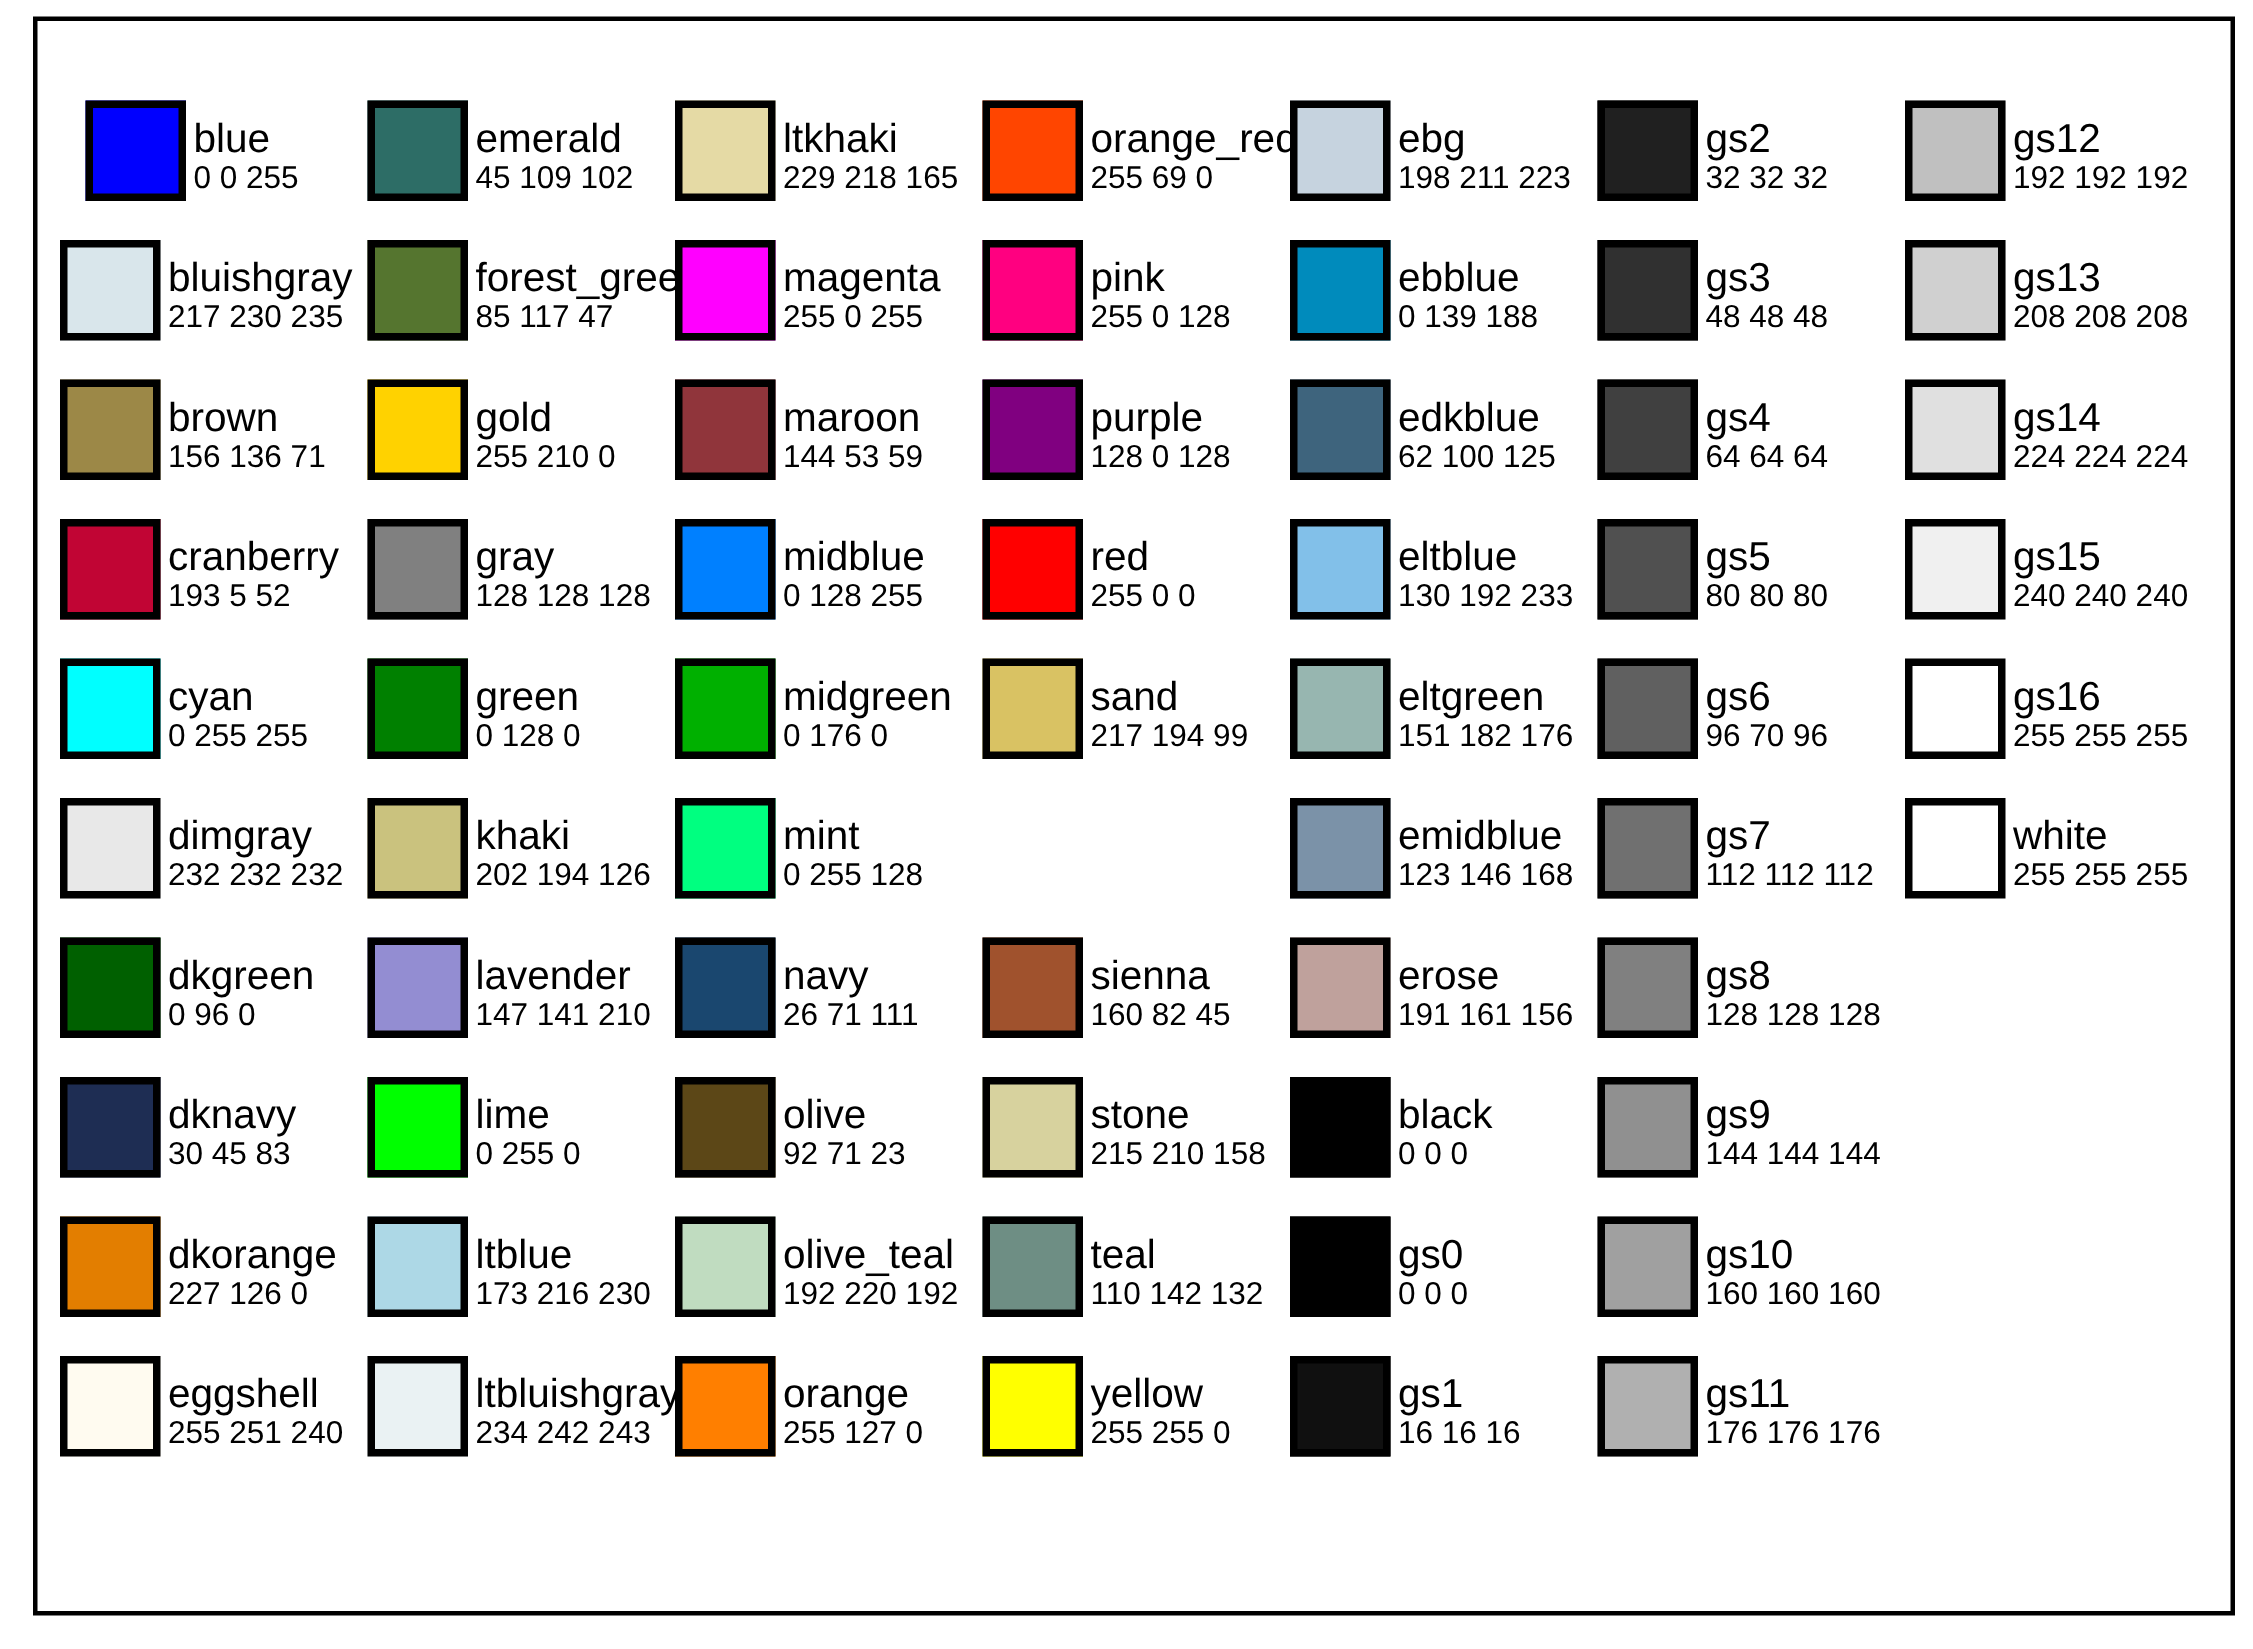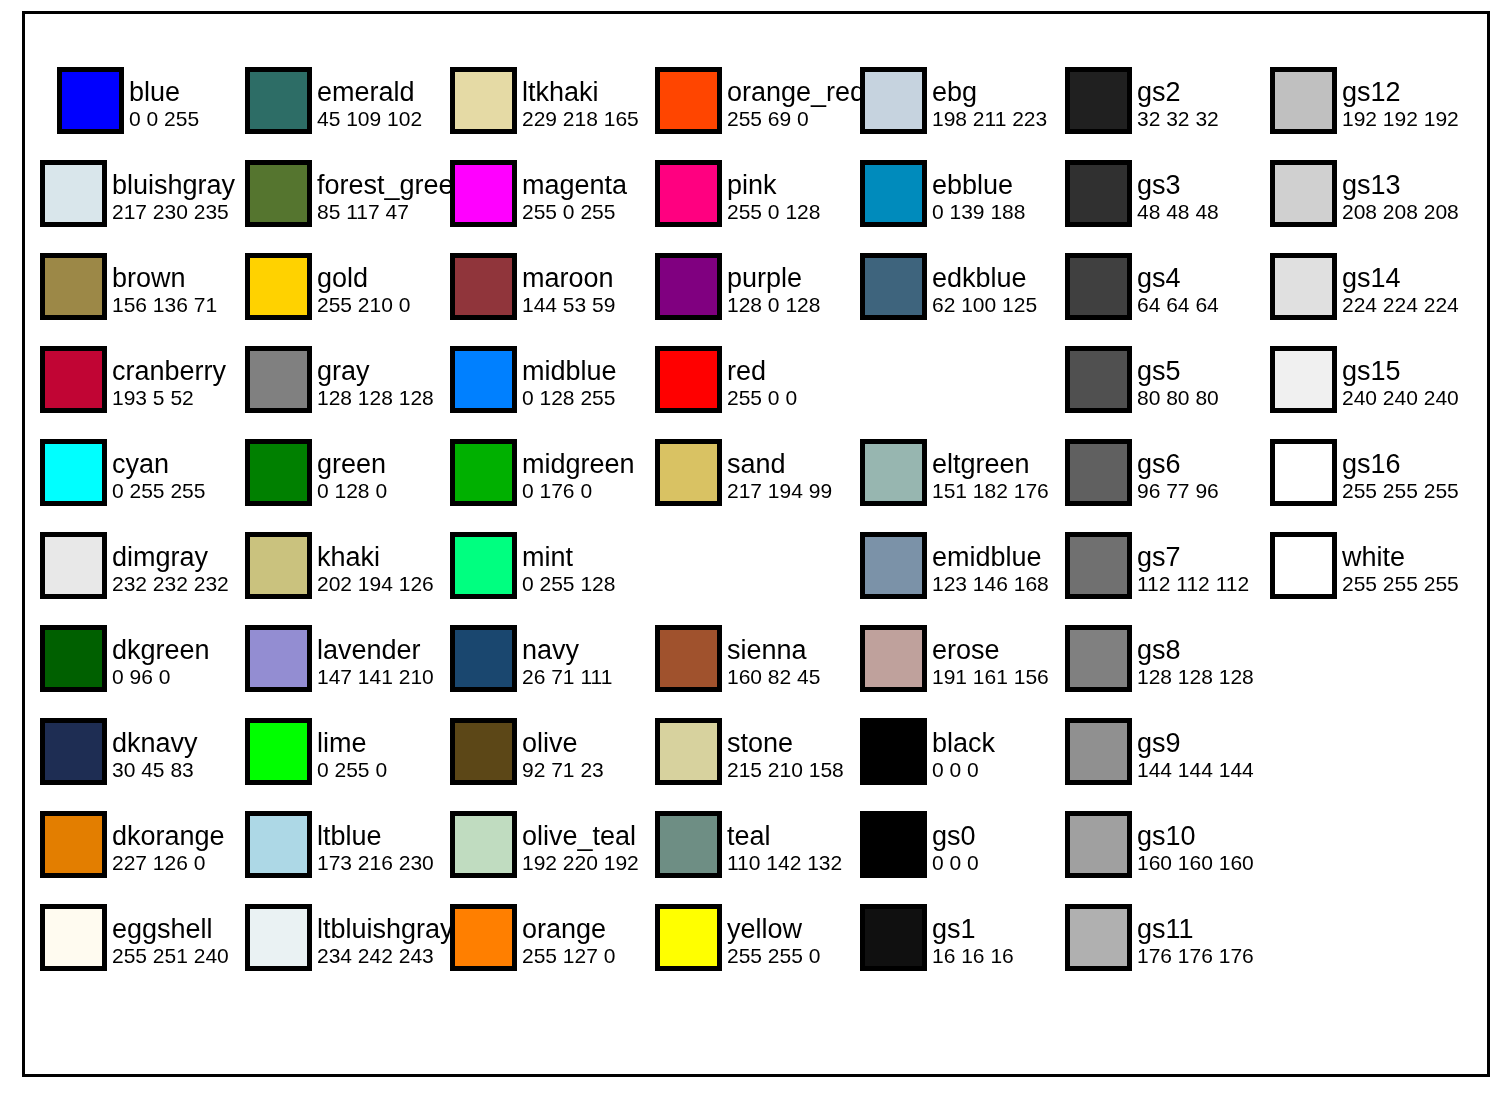--- a/index.html
+++ b/index.html
@@ -365,20 +365,27 @@
           <div class="swatch-rgb">0 139 188</div>
         </div>
       </div>
       <div class="swatch-cell" style="left: 835px; top: 239px;">
         <div class="swatch-chip" style="background: rgb(62, 100, 125); border-color: rgb(0, 0, 0);"></div>
         <div class="swatch-text">
           <div class="swatch-name">edkblue</div>
           <div class="swatch-rgb">62 100 125</div>
         </div>
       </div>
+      <div class="swatch-cell" style="left: 835px; top: 332px;">
+        <div class="swatch-chip" style="background: rgb(130, 192, 233); border-color: rgb(0, 0, 0);"></div>
+        <div class="swatch-text">
+          <div class="swatch-name">eltblue</div>
+          <div class="swatch-rgb">130 192 233</div>
+        </div>
+      </div>
       <div class="swatch-cell" style="left: 835px; top: 425px;">
         <div class="swatch-chip" style="background: rgb(151, 182, 176); border-color: rgb(0, 0, 0);"></div>
         <div class="swatch-text">
           <div class="swatch-name">eltgreen</div>
           <div class="swatch-rgb">151 182 176</div>
         </div>
       </div>
       <div class="swatch-cell" style="left: 835px; top: 518px;">
         <div class="swatch-chip" style="background: rgb(123, 146, 168); border-color: rgb(0, 0, 0);"></div>
         <div class="swatch-text">
@@ -439,21 +446,21 @@
         <div class="swatch-chip" style="background: rgb(80, 80, 80); border-color: rgb(0, 0, 0);"></div>
         <div class="swatch-text">
           <div class="swatch-name">gs5</div>
           <div class="swatch-rgb">80 80 80</div>
         </div>
       </div>
       <div class="swatch-cell" style="left: 1040px; top: 425px;">
         <div class="swatch-chip" style="background: rgb(96, 96, 96); border-color: rgb(0, 0, 0);"></div>
         <div class="swatch-text">
           <div class="swatch-name">gs6</div>
-          <div class="swatch-rgb">96 77 96</div>
+          <div class="swatch-rgb">96 70 96</div>
         </div>
       </div>
       <div class="swatch-cell" style="left: 1040px; top: 518px;">
         <div class="swatch-chip" style="background: rgb(112, 112, 112); border-color: rgb(0, 0, 0);"></div>
         <div class="swatch-text">
           <div class="swatch-name">gs7</div>
           <div class="swatch-rgb">112 112 112</div>
         </div>
       </div>
       <div class="swatch-cell" style="left: 1040px; top: 611px;">

